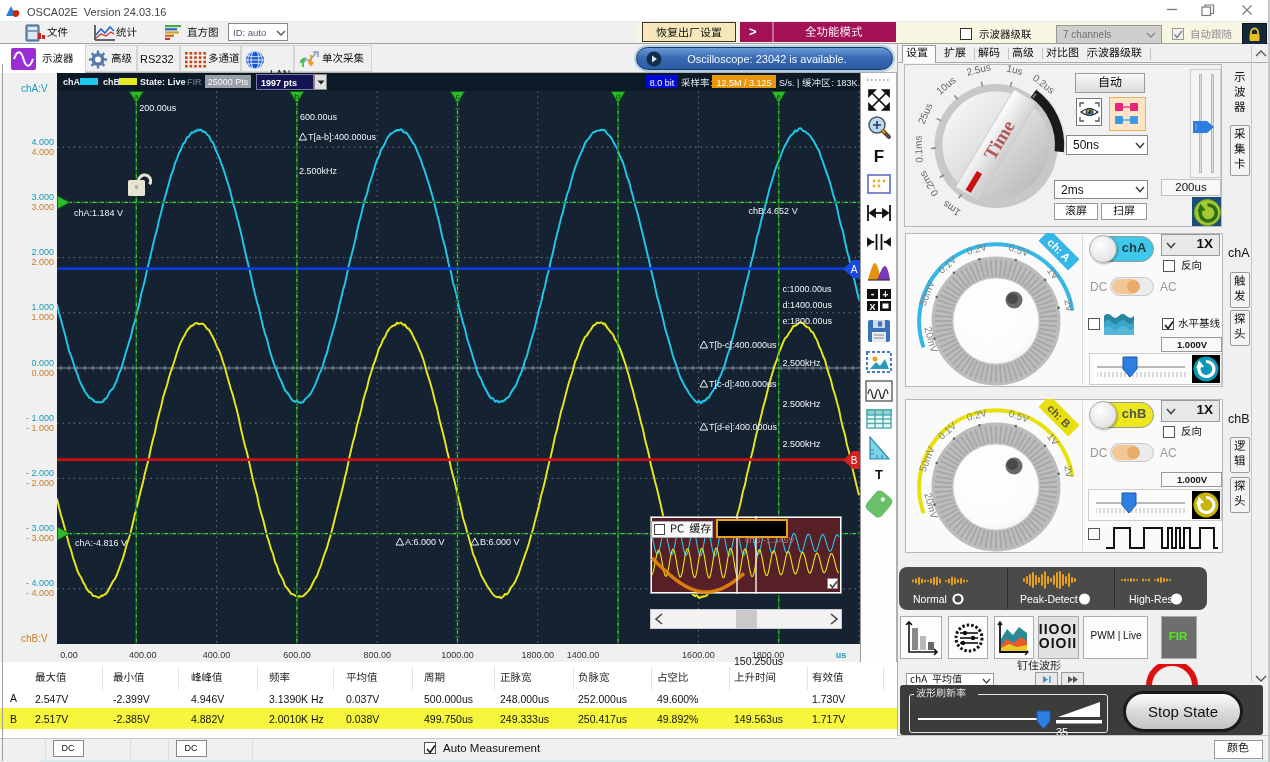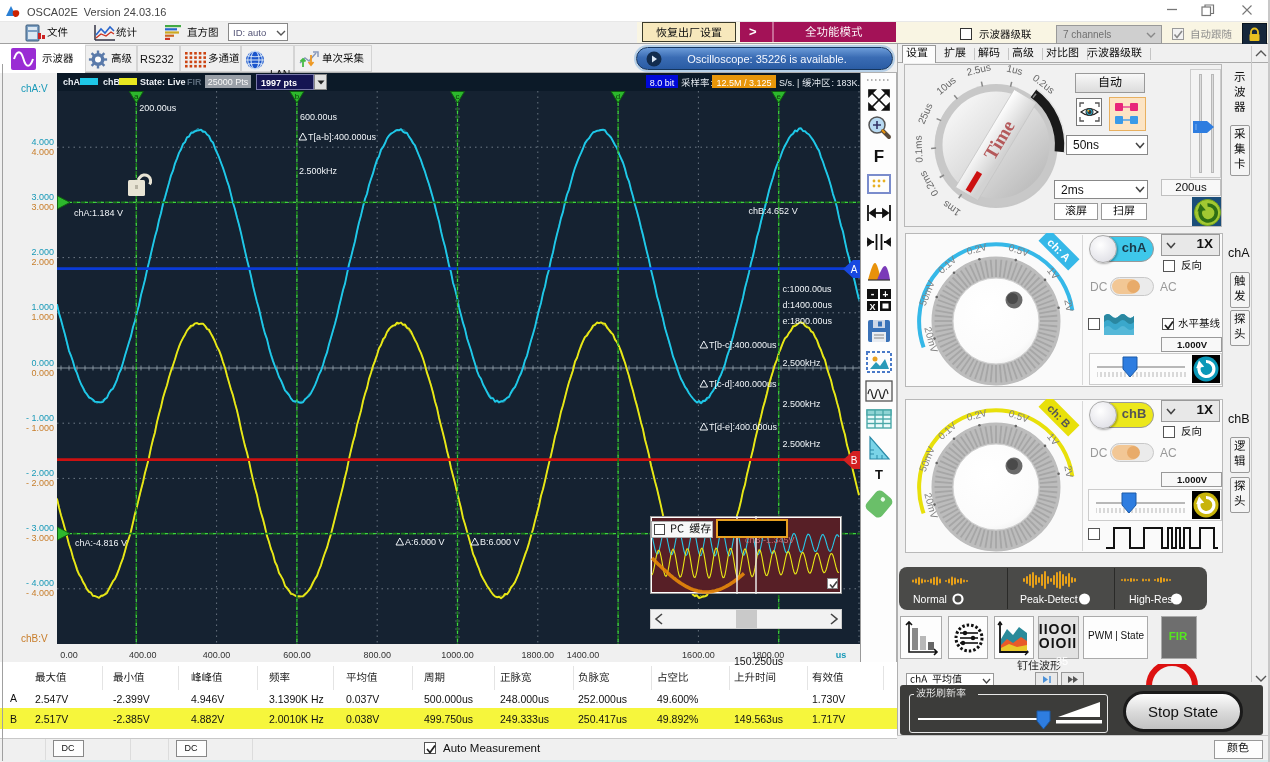--- a/index.html
+++ b/index.html
@@ -326,21 +326,21 @@
           <use href="#g91c7" transform="translate(21.0,0) scale(0.01050)"></use>
           <use href="#g96c6" transform="translate(31.5,0) scale(0.01050)"></use>
         </g>
       </svg>
     </div>
     <div style="position:absolute;left:636px;top:47px;width:257px;height:23px;border-radius:12px;background:linear-gradient(#6b9bd8,#3a6cb4 45%,#2a5ca4);border:1.5px solid #16365e;box-shadow:0 0 0 2px #b6d0e8"></div>
     <svg style="position:absolute;left:646px;top:51px" width="16" height="16">
       <circle cx="8" cy="8" r="7.5" fill="#122c4e"></circle>
       <path d="M6 4.5 L11 8 L6 11.5 Z" fill="#dce8f5"></path>
     </svg>
-    <div style="position:absolute;left:767px;transform:translateX(-50%);top:53px;font:normal 11px 'Liberation Sans',sans-serif;color:#f5f8ff;white-space:nowrap;">Oscilloscope: 35226 is available.</div>
+    <div style="position:absolute;left:767px;transform:translateX(-50%);top:53px;font:normal 11px 'Liberation Sans',sans-serif;color:#f5f8ff;white-space:nowrap;">Oscilloscope: 23042 is available.</div>
     <div style="position:absolute;left:0px;top:73px;width:57px;height:589px;background:#f0f0f0"></div>
     <div style="position:absolute;left:57px;top:644px;width:803px;height:18px;background:#f0f0f0"></div>
     <div style="position:absolute;left:860px;top:73px;width:37px;height:589px;background:#fdfdfd;border-left:1px solid #999;border-right:1px solid #b0b0b0"></div>
     <div style="position:absolute;left:21px;top:82.5px;font:normal 10px 'Liberation Sans',sans-serif;color:#1899b8;white-space:nowrap;">chA:V</div>
     <div style="position:absolute;left:21px;top:633px;font:normal 10px 'Liberation Sans',sans-serif;color:#c87d2a;white-space:nowrap;">chB:V</div>
     <div style="position:absolute;left:54px;transform:translateX(-100%);top:136.7px;font:normal 9px 'Liberation Sans',sans-serif;color:#1899b8;white-space:nowrap;">4.000</div>
     <div style="position:absolute;left:54px;transform:translateX(-100%);top:146.7px;font:normal 9px 'Liberation Sans',sans-serif;color:#c87d2a;white-space:nowrap;">4.000</div>
     <div style="position:absolute;left:54px;transform:translateX(-100%);top:191.89999999999998px;font:normal 9px 'Liberation Sans',sans-serif;color:#1899b8;white-space:nowrap;">3.000</div>
     <div style="position:absolute;left:54px;transform:translateX(-100%);top:201.89999999999998px;font:normal 9px 'Liberation Sans',sans-serif;color:#c87d2a;white-space:nowrap;">3.000</div>
     <div style="position:absolute;left:54px;transform:translateX(-100%);top:247.10000000000002px;font:normal 9px 'Liberation Sans',sans-serif;color:#1899b8;white-space:nowrap;">2.000</div>
@@ -1481,21 +1481,21 @@
     </svg>
     <svg style="position:absolute;left:997px;top:619px" width="34" height="38">
       <path d="M3 3 V33 H31" stroke="#111" stroke-width="1.8" fill="none"></path>
       <path d="M1 6 L3 3 L5 6 M28 30 L31 33 L28 36" stroke="#111" stroke-width="1.4" fill="none"></path>
       <path d="M4 20 L10 10 L16 16 L22 8 L30 14 V32 H4 Z" fill="#2a8a9a"></path>
       <path d="M4 26 L10 20 L16 24 L24 18 L30 22 V32 H4 Z" fill="#e85a2a"></path>
       <path d="M4 29 L12 25 L20 28 L30 26 V32 H4 Z" fill="#e8c82a"></path>
     </svg>
     <div style="position:absolute;left:1058px;transform:translateX(-50%);top:621px;font:bold 14px 'Liberation Sans',sans-serif;color:#111;white-space:nowrap;letter-spacing:1px;">IIOOI</div>
     <div style="position:absolute;left:1058px;transform:translateX(-50%);top:634.5px;font:bold 14px 'Liberation Sans',sans-serif;color:#111;white-space:nowrap;letter-spacing:1px;">OIOII</div>
-    <div style="position:absolute;left:1116px;transform:translateX(-50%);top:629.5px;font:normal 10px 'Liberation Sans',sans-serif;color:#111;white-space:nowrap;">PWM | State</div>
+    <div style="position:absolute;left:1116px;transform:translateX(-50%);top:629.5px;font:normal 10px 'Liberation Sans',sans-serif;color:#111;white-space:nowrap;">PWM | Live</div>
     <div style="position:absolute;left:1178px;transform:translateX(-50%);top:630px;font:bold 11.5px 'Liberation Sans',sans-serif;color:#55e81e;white-space:nowrap;">FIR</div>
     <div style="position:absolute;left:1017.0px;top:660px;width:44.0px;height:13.0px">
       <svg width="44.0" height="13.0" viewBox="0 -9.46 44.0 12.98" style="position:absolute;left:0;top:0;overflow:visible">
         <g fill="#222">
           <use href="#g9489" transform="translate(0.0,0) scale(0.01100)"></use>
           <use href="#g4f4f" transform="translate(11.0,0) scale(0.01100)"></use>
           <use href="#g6ce2" transform="translate(22.0,0) scale(0.01100)"></use>
           <use href="#g5f62" transform="translate(33.0,0) scale(0.01100)"></use>
         </g>
       </svg>
@@ -1537,21 +1537,21 @@
           <use href="#g5237" transform="translate(20.0,0) scale(0.01000)"></use>
           <use href="#g65b0" transform="translate(30.0,0) scale(0.01000)"></use>
           <use href="#g7387" transform="translate(40.0,0) scale(0.01000)"></use>
         </g>
       </svg>
     </div>
     <div style="position:absolute;left:918px;top:718px;width:124px;height:2px;background:#fff"></div>
     <svg style="position:absolute;left:1036px;top:710px" width="15" height="20">
       <path d="M1 1 H14 V11 L7.5 19 L1 11 Z" fill="#2e7de0" stroke="#1a5aa8"></path>
     </svg>
-    <div style="position:absolute;left:1056px;top:655px;font:normal 11px 'Liberation Sans',sans-serif;color:#fff;white-space:nowrap;text-align:center;">35</div>
+    <div style="position:absolute;left:1056px;top:726px;font:normal 11px 'Liberation Sans',sans-serif;color:#fff;white-space:nowrap;text-align:center;">35</div>
     <svg style="position:absolute;left:1055px;top:700px" width="48" height="26">
       <path d="M3 17 L45 2 V17 Z" fill="#fff"></path>
       <rect x="1" y="20" width="46" height="3.5" fill="#fff"></rect>
     </svg>
     <div style="position:absolute;left:1123px;top:691px;width:120px;height:41px;border-radius:21px;background:linear-gradient(#fdfdfd,#d8d8d8 55%,#c2c2c2);border:3px solid #1a1a1a"></div>
     <div style="position:absolute;left:1183px;transform:translateX(-50%);top:703px;font:normal 15px 'Liberation Sans',sans-serif;color:#111;white-space:nowrap;">Stop State</div>
     <div style="position:absolute;left:897px;top:735px;width:373px;height:27px;background:#f0f0f0;border-top:1px solid #c8c8c8"></div>
     <div style="position:absolute;left:1214px;top:740px;width:49px;height:19px;background:#fdfdfd;border:1px solid #999"></div>
     <div style="position:absolute;left:1227.0px;top:742px;width:22.0px;height:13.0px">
       <svg width="22.0" height="13.0" viewBox="0 -9.46 22.0 12.98" style="position:absolute;left:0;top:0;overflow:visible">

